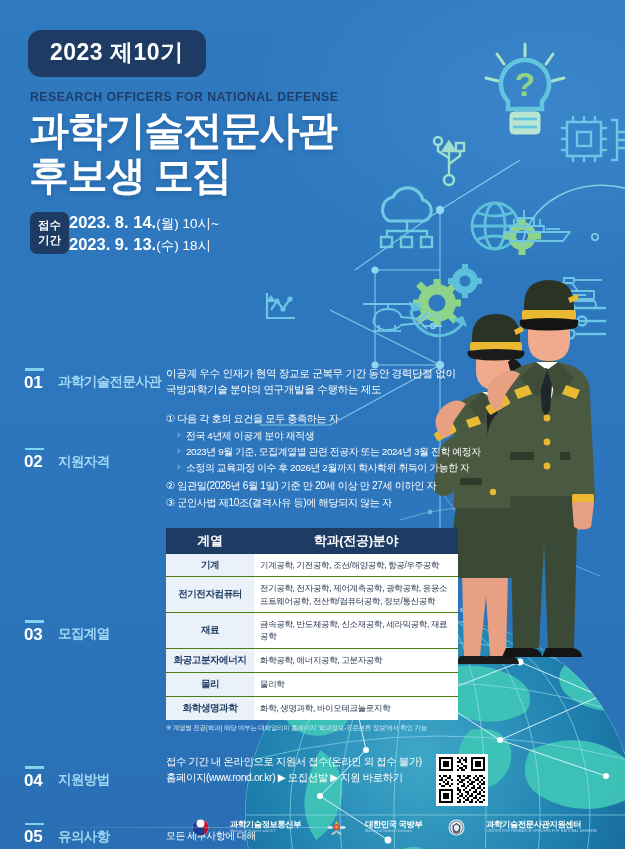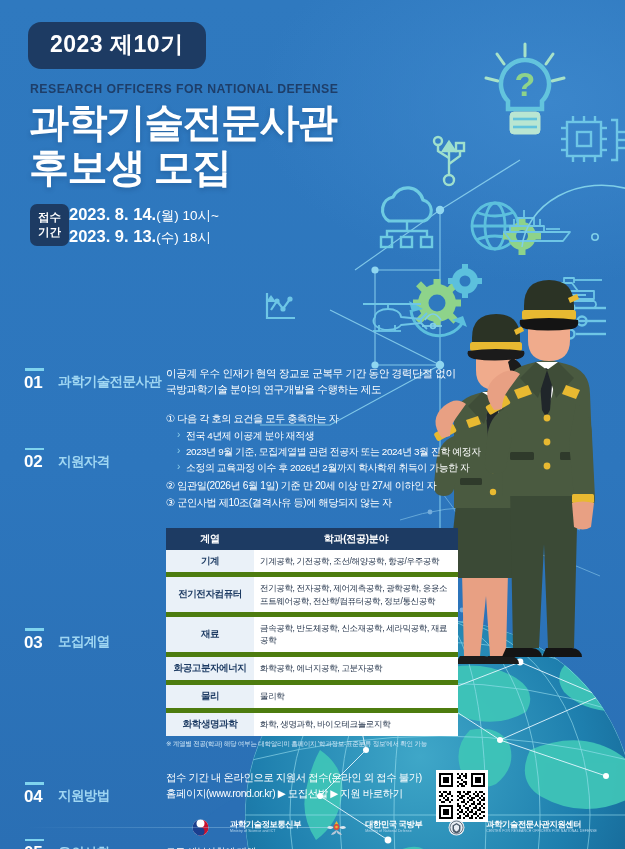--- a/index.html
+++ b/index.html
@@ -22,21 +22,21 @@
   .deco { position:absolute; inset:0; pointer-events:none; }
   .deco svg { position:absolute; }
 
   
   .globe-wrap { position:absolute; left:170px; top:600px; width:520px; height:330px; }
 
   
   .officers { position:absolute; left:420px; top:272px; width:185px; height:450px; }
 
   
-  .hdr { position:absolute; left:0; top:8px; width:420px; padding:14px 0 0 28px; z-index:5; }
+  .hdr { position:absolute; left:0; top:16px; width:420px; padding:14px 0 0 28px; z-index:5; }
   .gen-badge {
     display:inline-block; background:#1d3b63; color:#fff;
     border-radius:13px; padding:7px 22px 9px;
     font-size:23px; font-weight:700; letter-spacing:.5px;
   }
   .eng-sub {
     margin:13px 0 4px 2px; color:#1e3e69; font-size:12.3px;
     font-weight:700; letter-spacing:.45px;
   }
   .main-title {
@@ -72,25 +72,25 @@
   .s2 .sub { list-style:none; margin:1px 0 2px 11px; }
   .s2 .sub li { position:relative; padding-left:9px; font-size:9.9px; }
   .s2 .sub li::before {
     content:"›"; position:absolute; left:0; top:-1px; color:#8fd0ec; font-size:10px;
   }
 
   
   .tbl-wrap { width:292px; }
   table.majors { border-collapse:collapse; width:292px; background:#fff; }
   table.majors th {
-    background:#1d3b63; color:#fff; font-size:10px; font-weight:700;
+    background:#1d3b63; color:#fff; font-size:13px; font-weight:700;
     padding:4px 2px; letter-spacing:-.3px;
   }
   table.majors th.c1 { width:88px; }
-  table.majors td { border-bottom:5px solid #4d7c0f; vertical-align:middle; }
+  table.majors td { border-bottom:1px solid #4d7c0f; vertical-align:middle; }
   table.majors td.cat {
     background:#eaf1f8; color:#1d3b63; font-size:9.6px; font-weight:800;
     text-align:center; padding:5px 3px; letter-spacing:-.5px; line-height:1.35;
   }
   table.majors td.maj {
     color:#23334a; font-size:8.5px; padding:5px 6px; line-height:1.45;
     letter-spacing:-.35px;
   }
   table.majors tr:last-child td { border-bottom:none; }
   .tbl-note {

